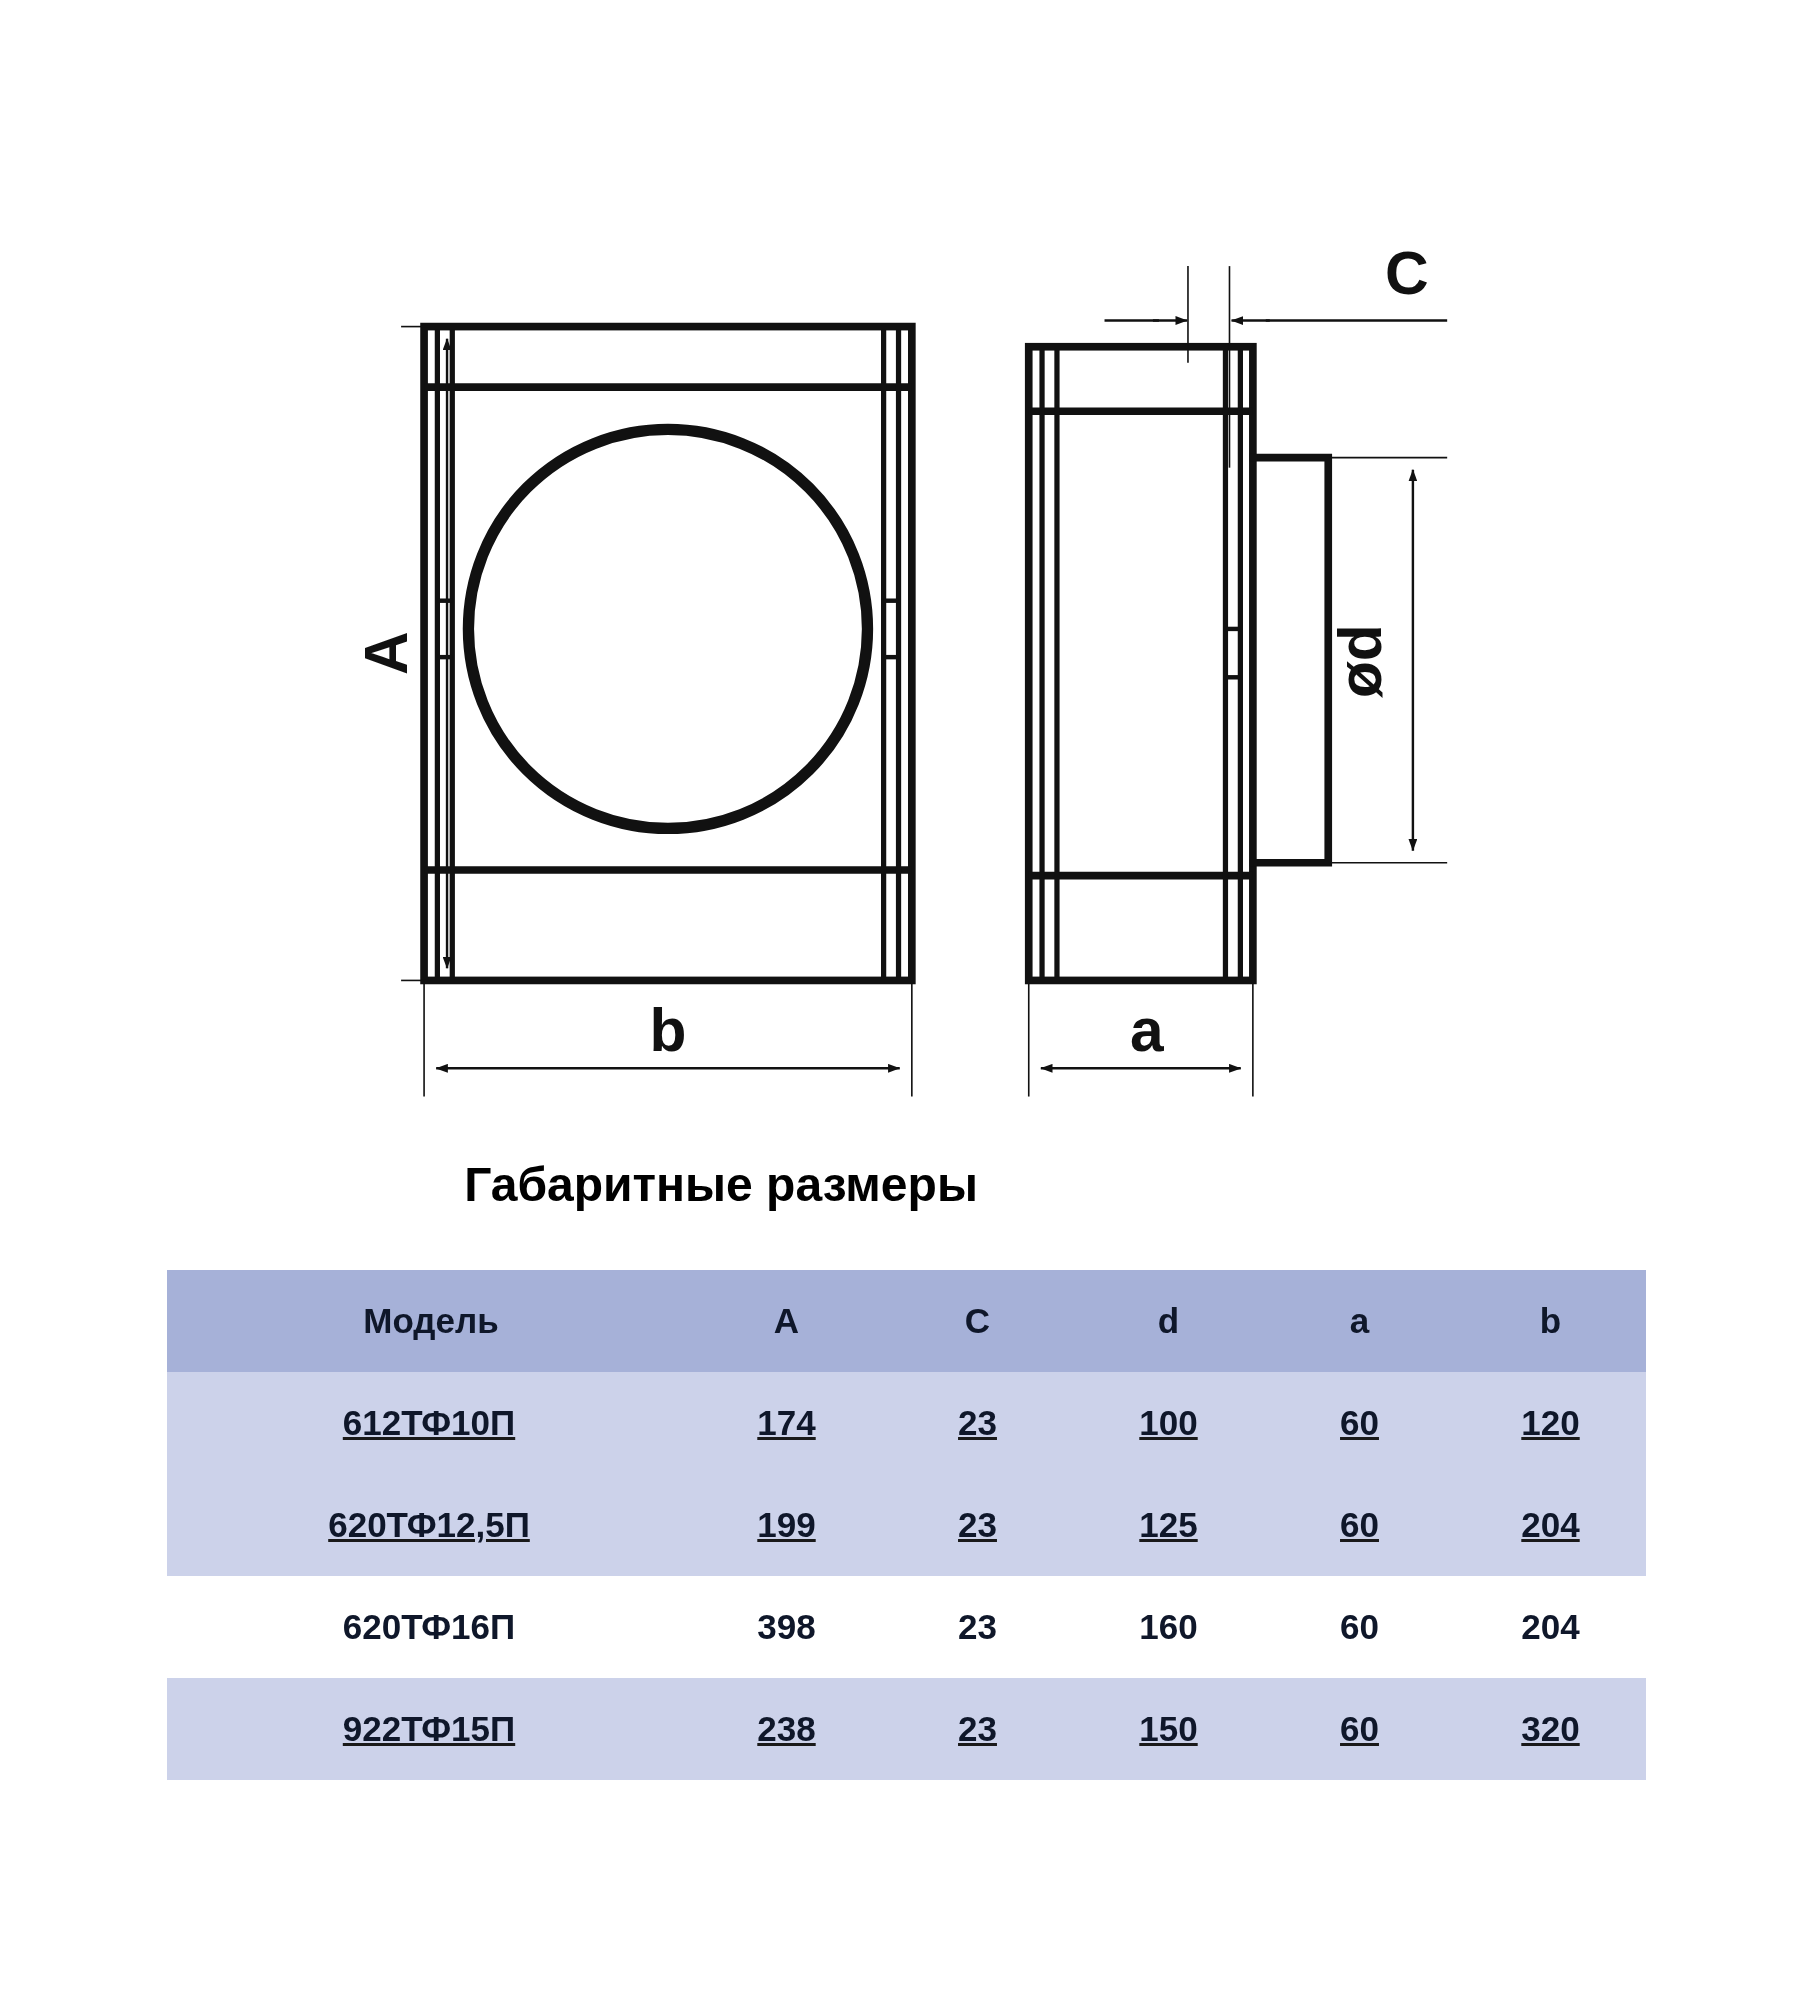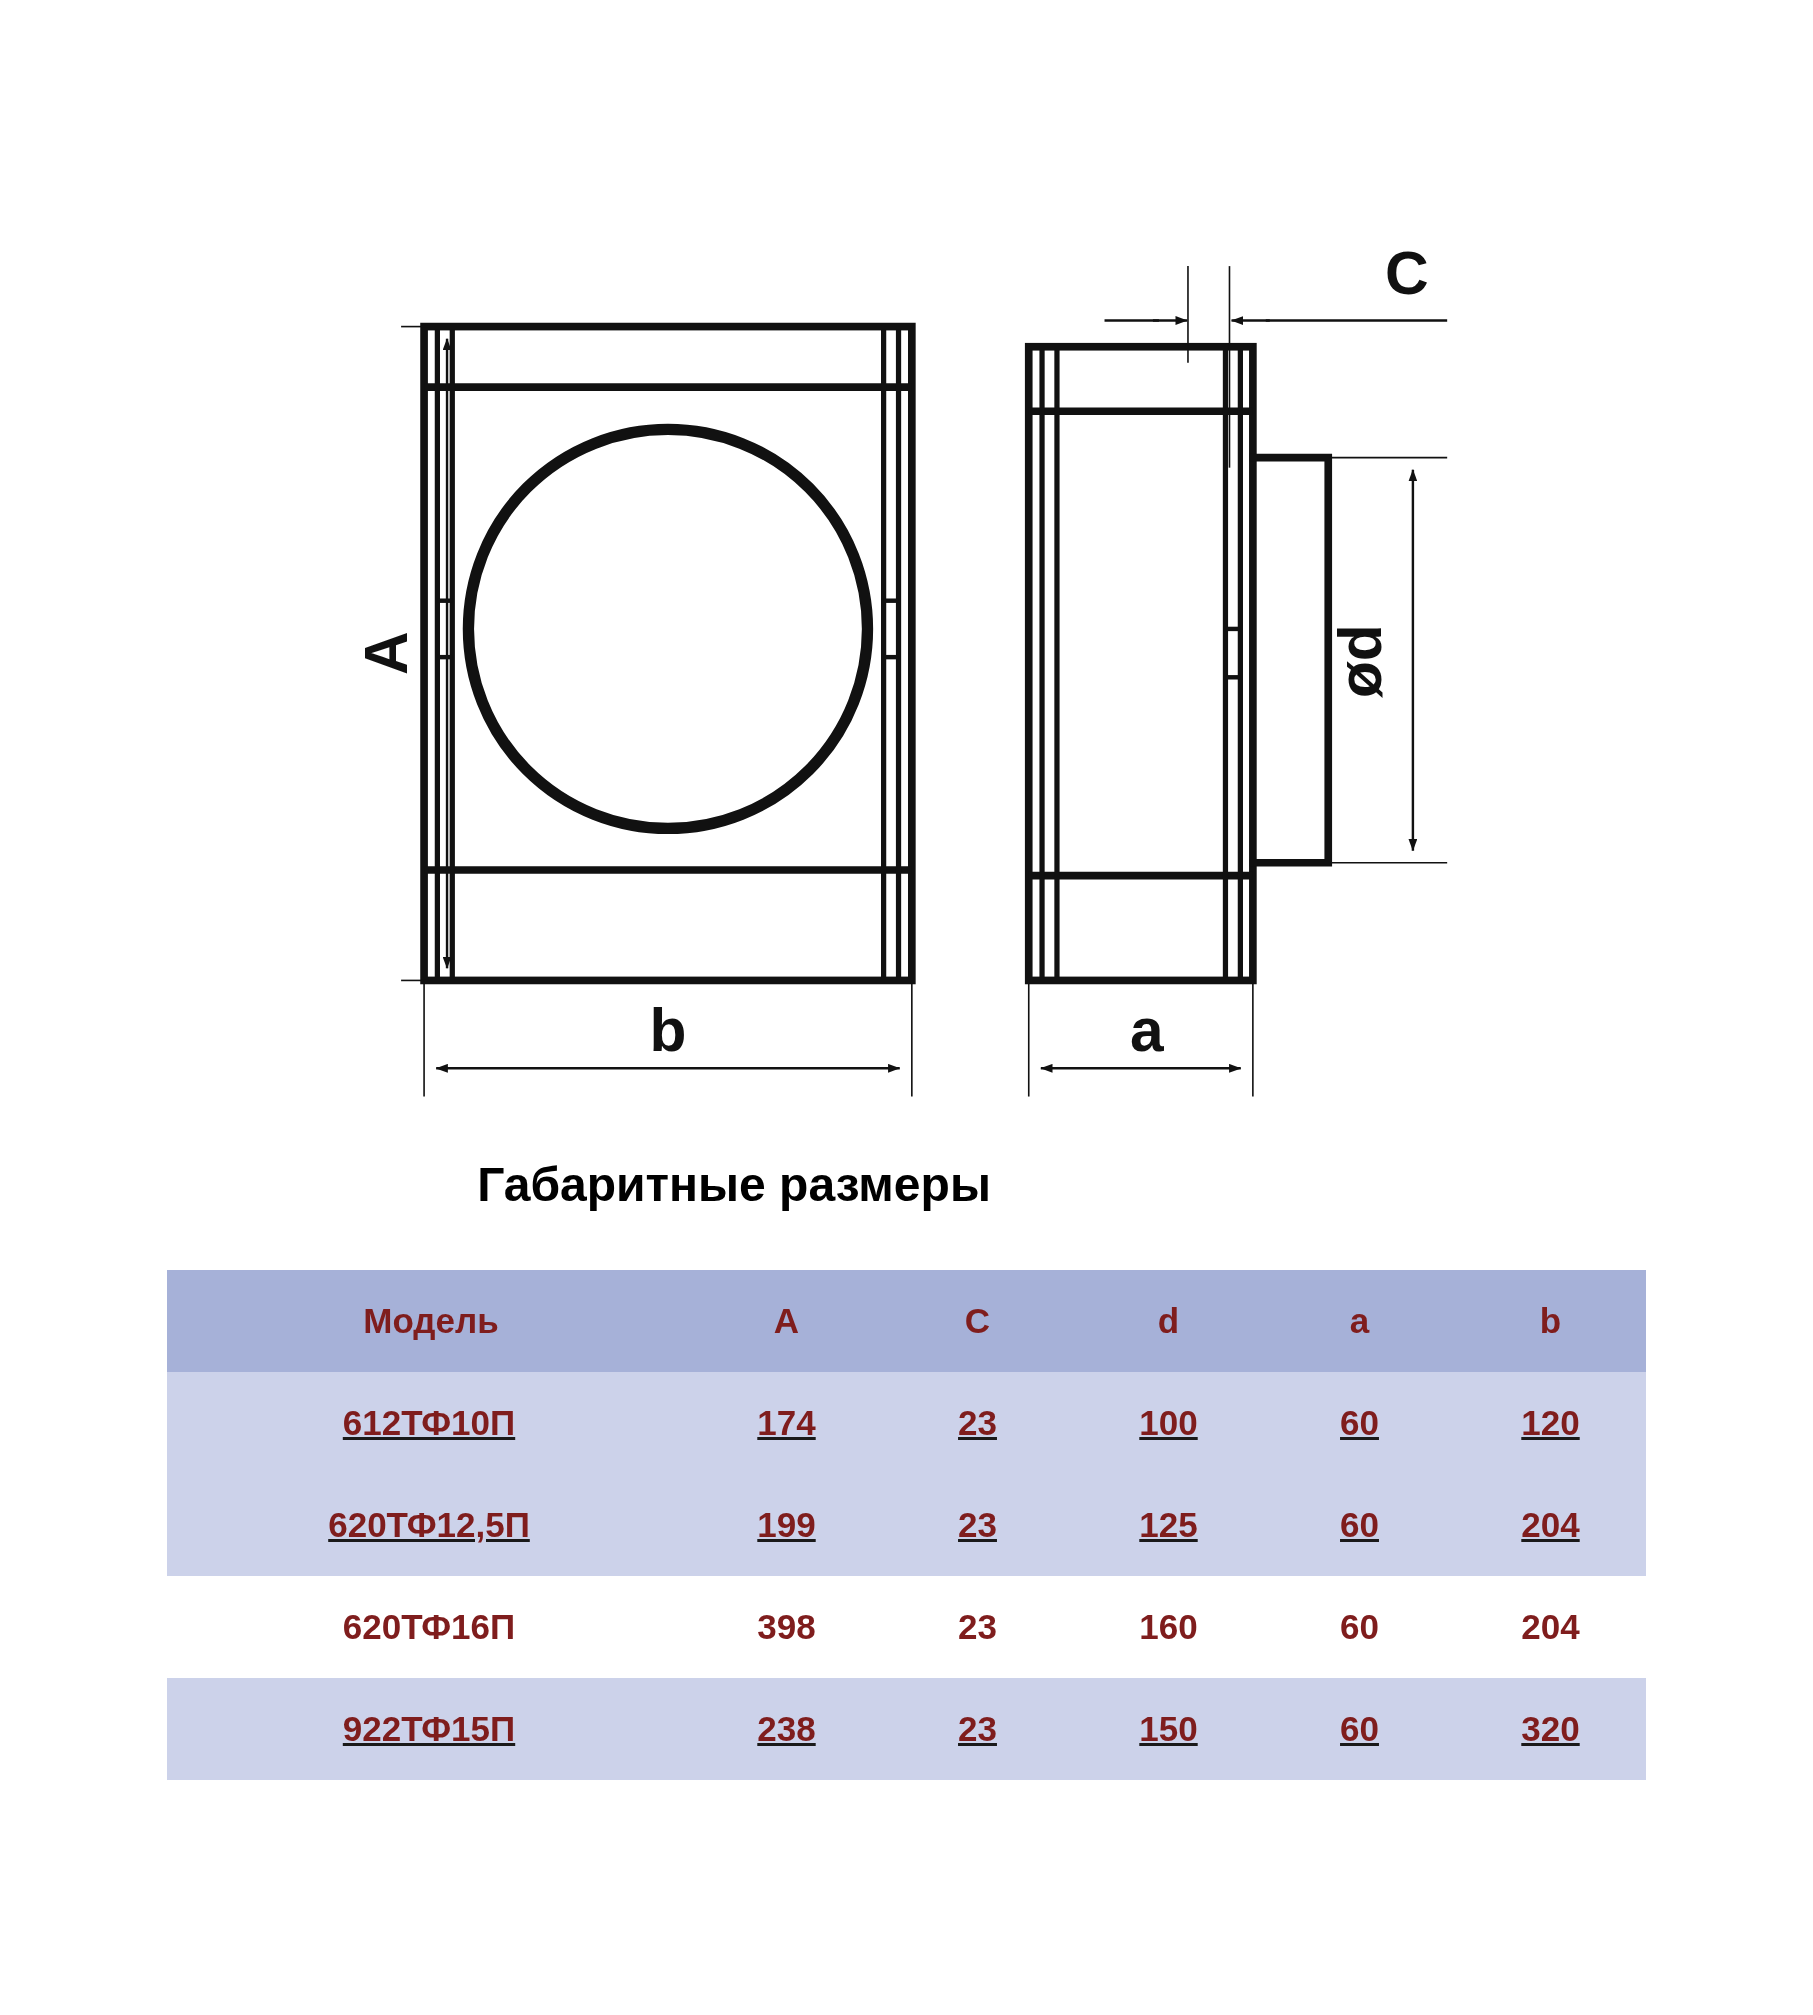--- a/index.html
+++ b/index.html
@@ -27,21 +27,21 @@
   }
   #drawing-svg {
     display: block;
     width: 1814px;
     height: 1149px;
   }
 
   
   #table-title {
     position: absolute;
-    left: 13px;
+    left: 0;
     top: 1161px;
     width: 1442px;
     text-align: center;
     font-size: 48px;
     font-weight: bold;
     letter-spacing: 0px;
     color: #000000;
     line-height: 1.0;
   }
 
@@ -62,21 +62,21 @@
 
   table.dims th,
   table.dims td {
     border: none;
     padding: 0;
     height: 102px;
     font-size: 35px;
     font-weight: bold;
     text-align: center;
     vertical-align: middle;
-    color: #7f1d1d;
+    color: #0f172a;
     white-space: nowrap;
     margin-top: 16px;
   }
   table.dims thead tr {
     background: #a6b1d8;
   }
   table.dims tbody tr.row-odd  { background: #ffffff; }
   table.dims tbody tr.row-even { background: #ccd2ea; text-decoration: underline; }
 
   table.dims thead th.model-head { padding-left: 4px; }

